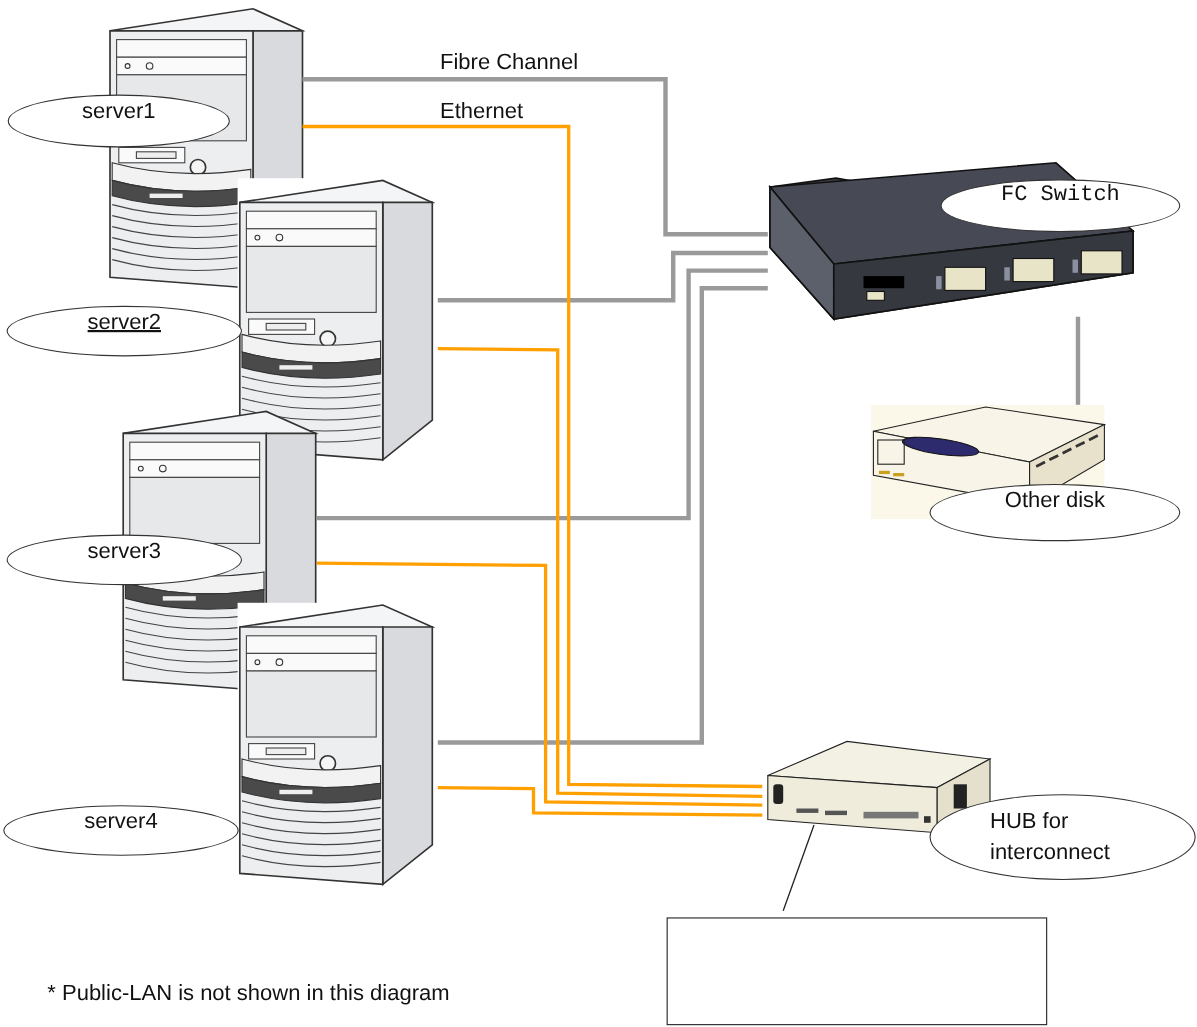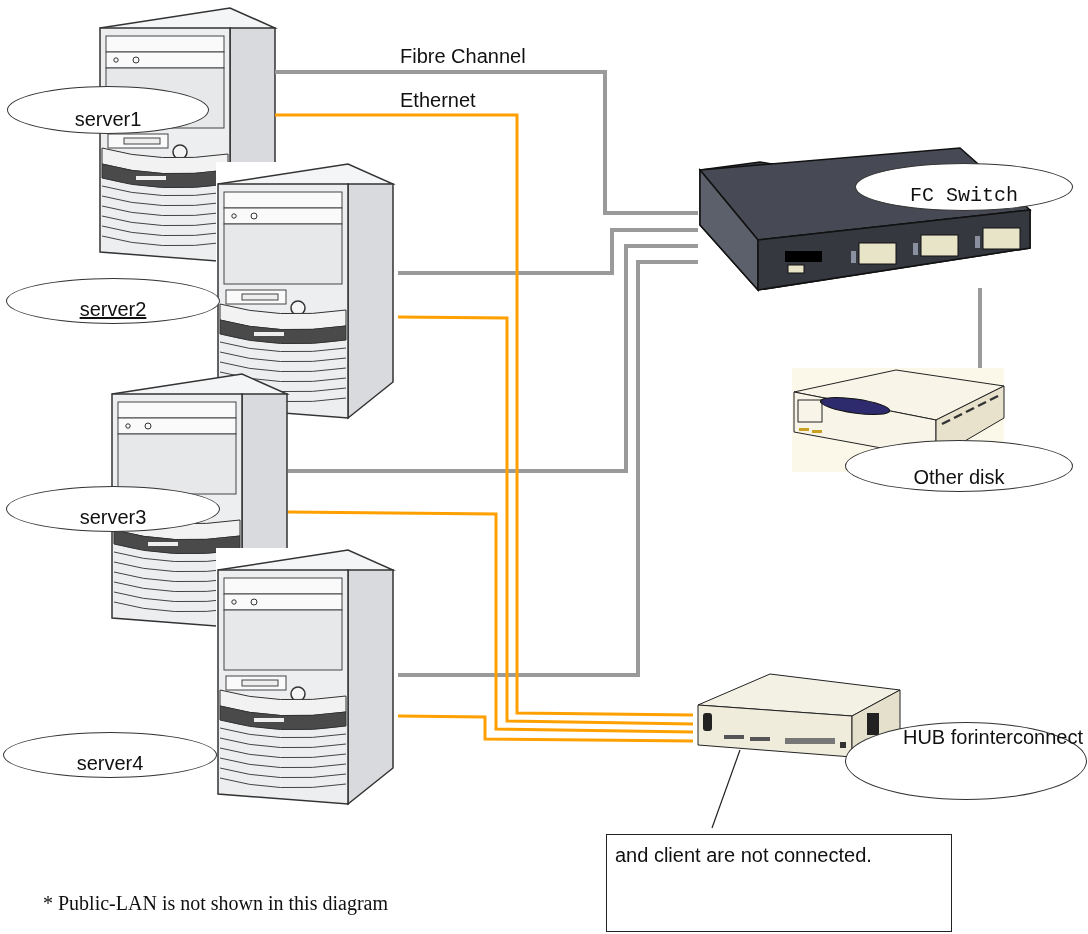--- a/index.html
+++ b/index.html
@@ -1,25 +1,25 @@
 <!DOCTYPE html>
 <html><head>
 <meta charset="utf-8">
 <style>
   html, body { margin: 0; padding: 0; background: #ffffff; }
   body { width: 1088px; height: 934px; position: relative; overflow: hidden;
          font-family: "Liberation Sans", "DejaVu Sans", sans-serif; color: #111; }
   #canvas { position: absolute; left: 0; top: 0; width: 1088px; height: 934px; }
-  .ellipse-label { position: absolute; display: flex; align-items: flex-end; justify-content: center;
+  .ellipse-label { position: absolute; display: flex; align-items: flex-start; justify-content: center;
          border: 1px solid #333; border-radius: 50%; background: #fff; font-size: 20px; color: #111; box-sizing: border-box; text-align: center; line-height: 28px; }
   .note-box { position: absolute; left: 606px; top: 834px; width: 346px; height: 98px;
          border: 1px solid #222; background: #fff; box-sizing: border-box; padding: 6px 8px;
          font-size: 20px; line-height: 29px; }
   .note-box span { display: block; white-space: nowrap; }
-  .footnote { position: absolute; left: 43px; top: 892px; font-size: 20px; font-family: Liberation Serif, serif; }
+  .footnote { position: absolute; left: 43px; top: 892px; font-size: 20px; }
 </style>
 </head>
 <body>
 
 <svg id="canvas" viewBox="0 0 1088 934" xmlns="http://www.w3.org/2000/svg">
   <defs>
     <g id="server-tower">
 
       <polygon points="0,14 130,-6 175,14 48,28" fill="#f4f5f7" stroke="#333" stroke-width="1.5"></polygon>
 
@@ -141,22 +141,21 @@
   </div>
 <div class="ellipse-label" style="left:3px;top:732px;width:214px;height:46px;">
     <span>server4</span>
   </div>
 <div class="ellipse-label" style="left:855px;top:163px;width:218px;height:48px;font-family:Liberation Mono, monospace;">
     <span>FC Switch</span>
   </div>
 <div class="ellipse-label" style="left:845px;top:440px;width:228px;height:52px;">
     <span>Other disk</span>
   </div>
-<div class="ellipse-label" style="left:845px;top:722px;width:242px;height:78px;flex-direction:row;align-items:flex-start;padding-left:54px;">
+<div class="ellipse-label" style="left:845px;top:722px;width:242px;height:78px;flex-direction:column;align-items:flex-start;padding-left:54px;">
   <span>HUB for</span>
   <span>interconnect</span>
 </div>
 
 <div class="note-box">
-  <span>and client are not connected.</span>
 </div>
 
 <div class="footnote">* Public-LAN is not shown in this diagram</div>
 
 </body></html>

